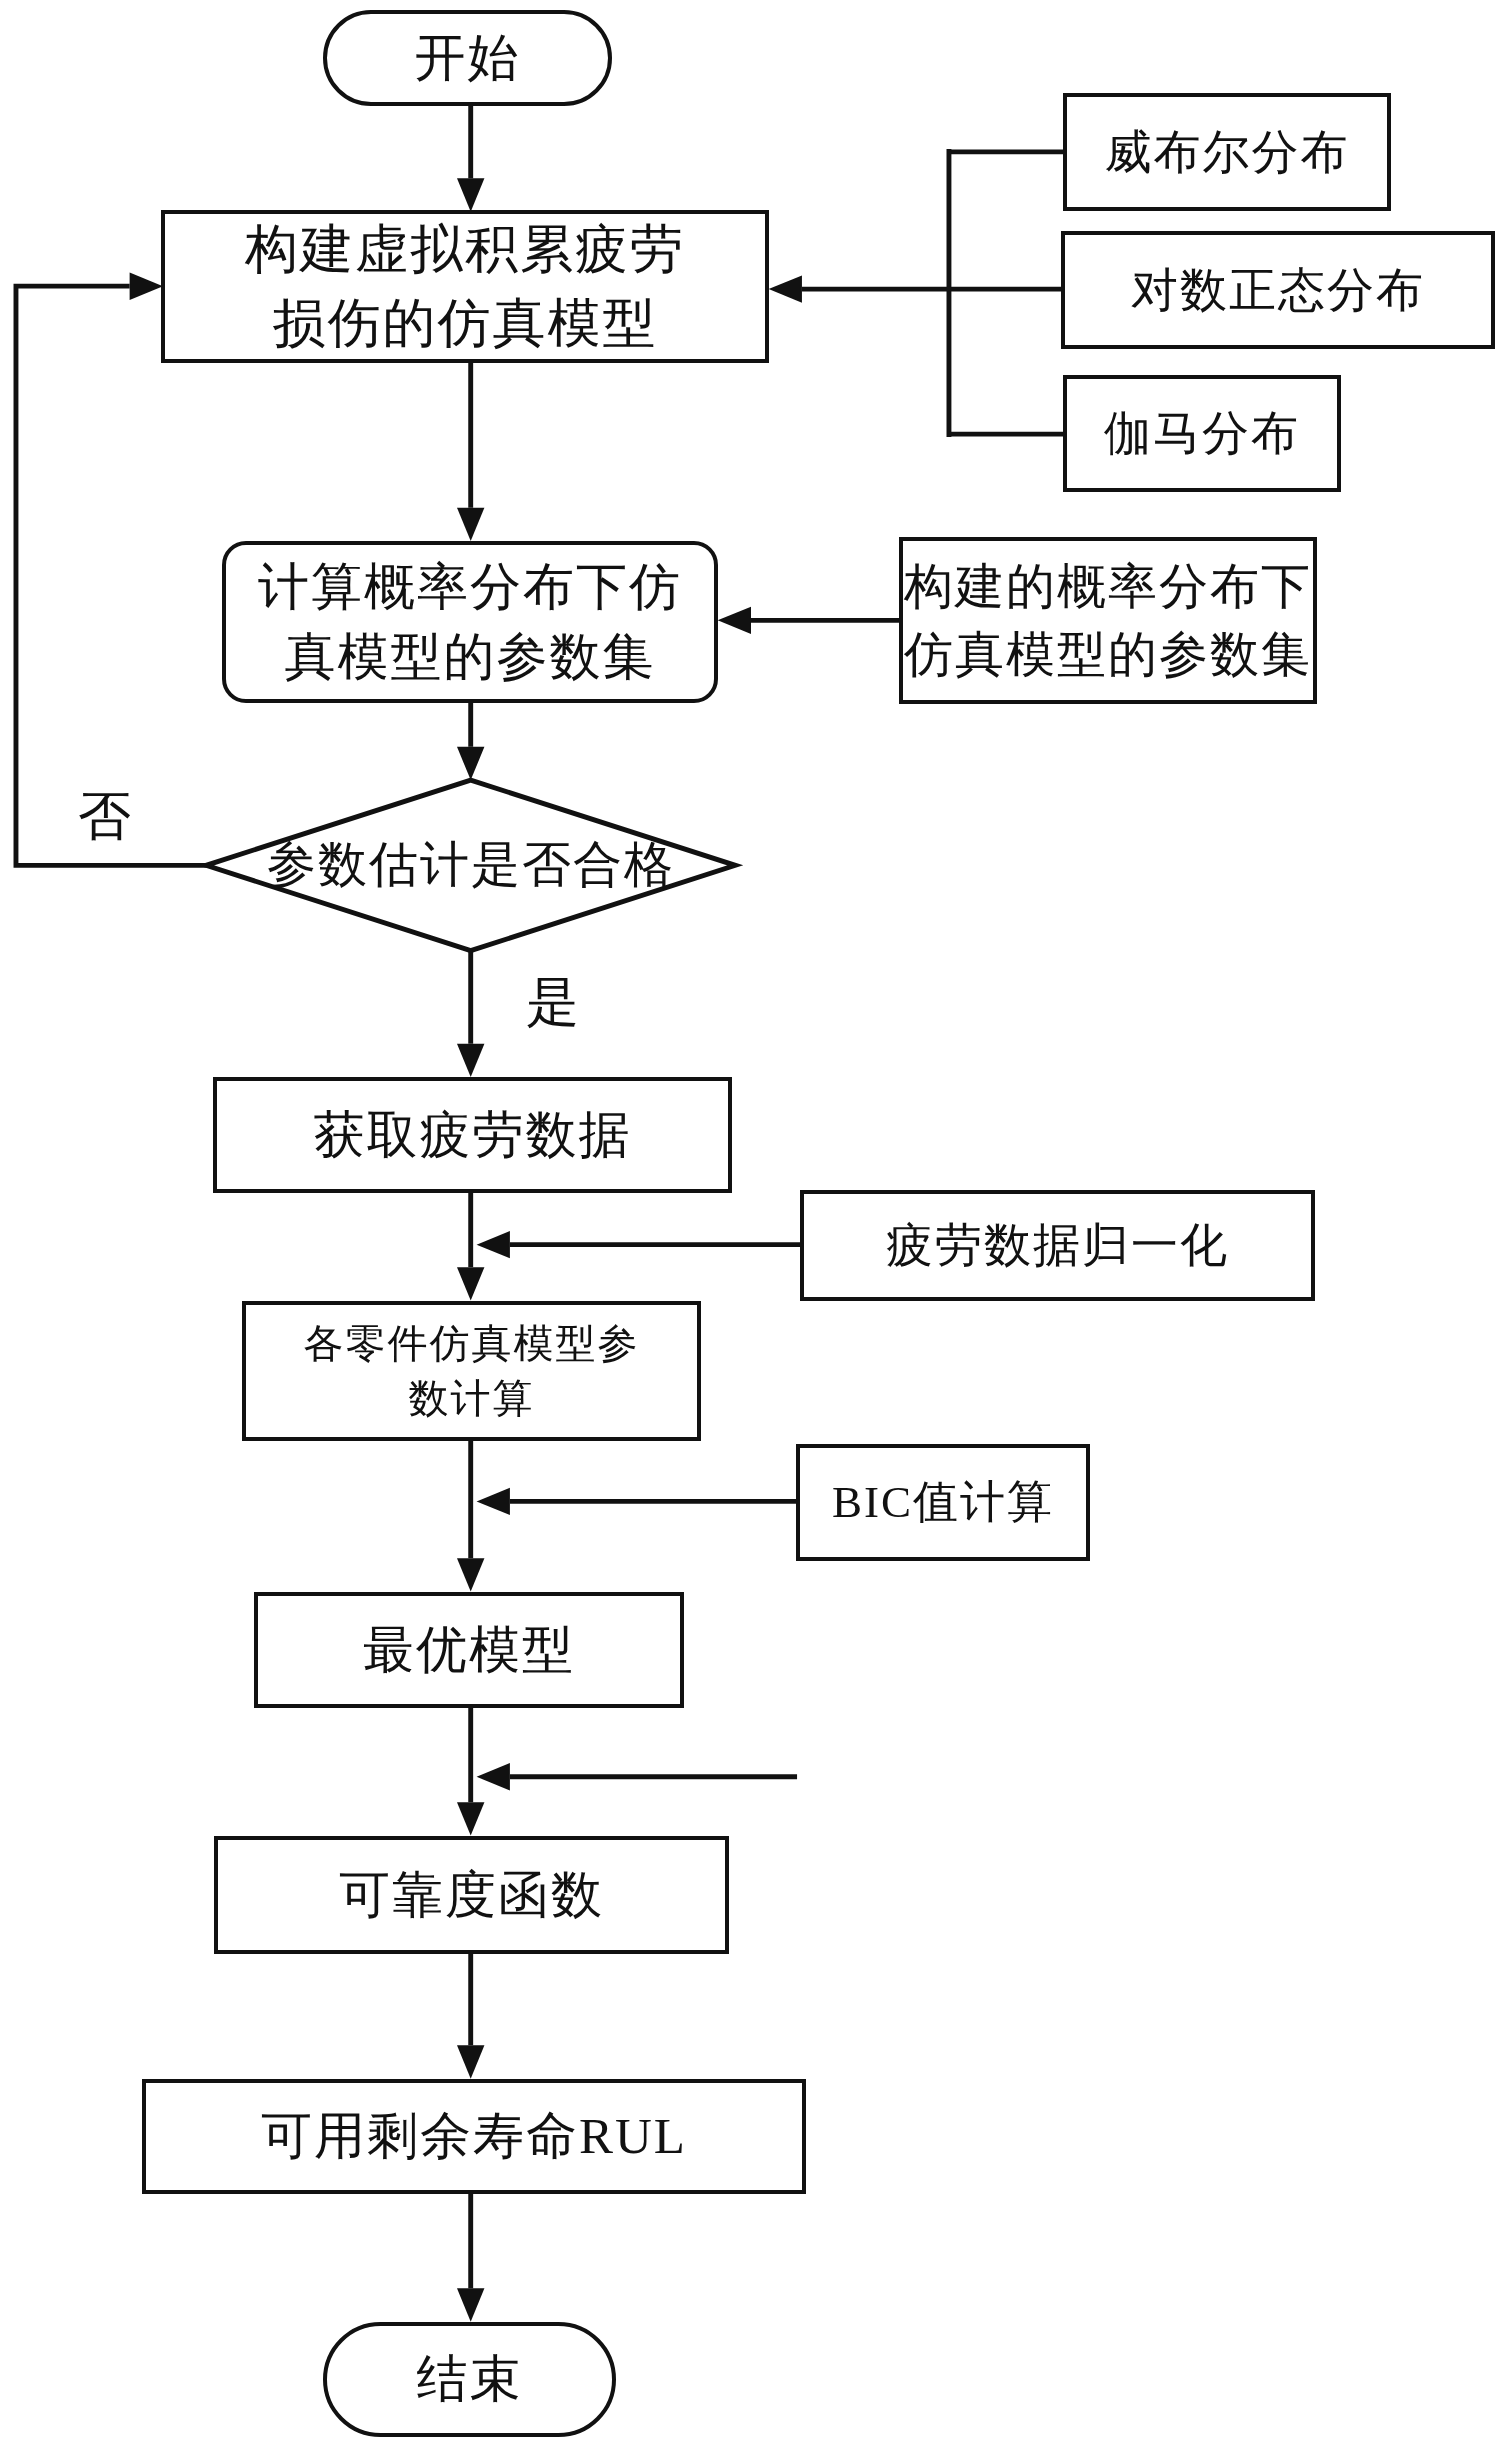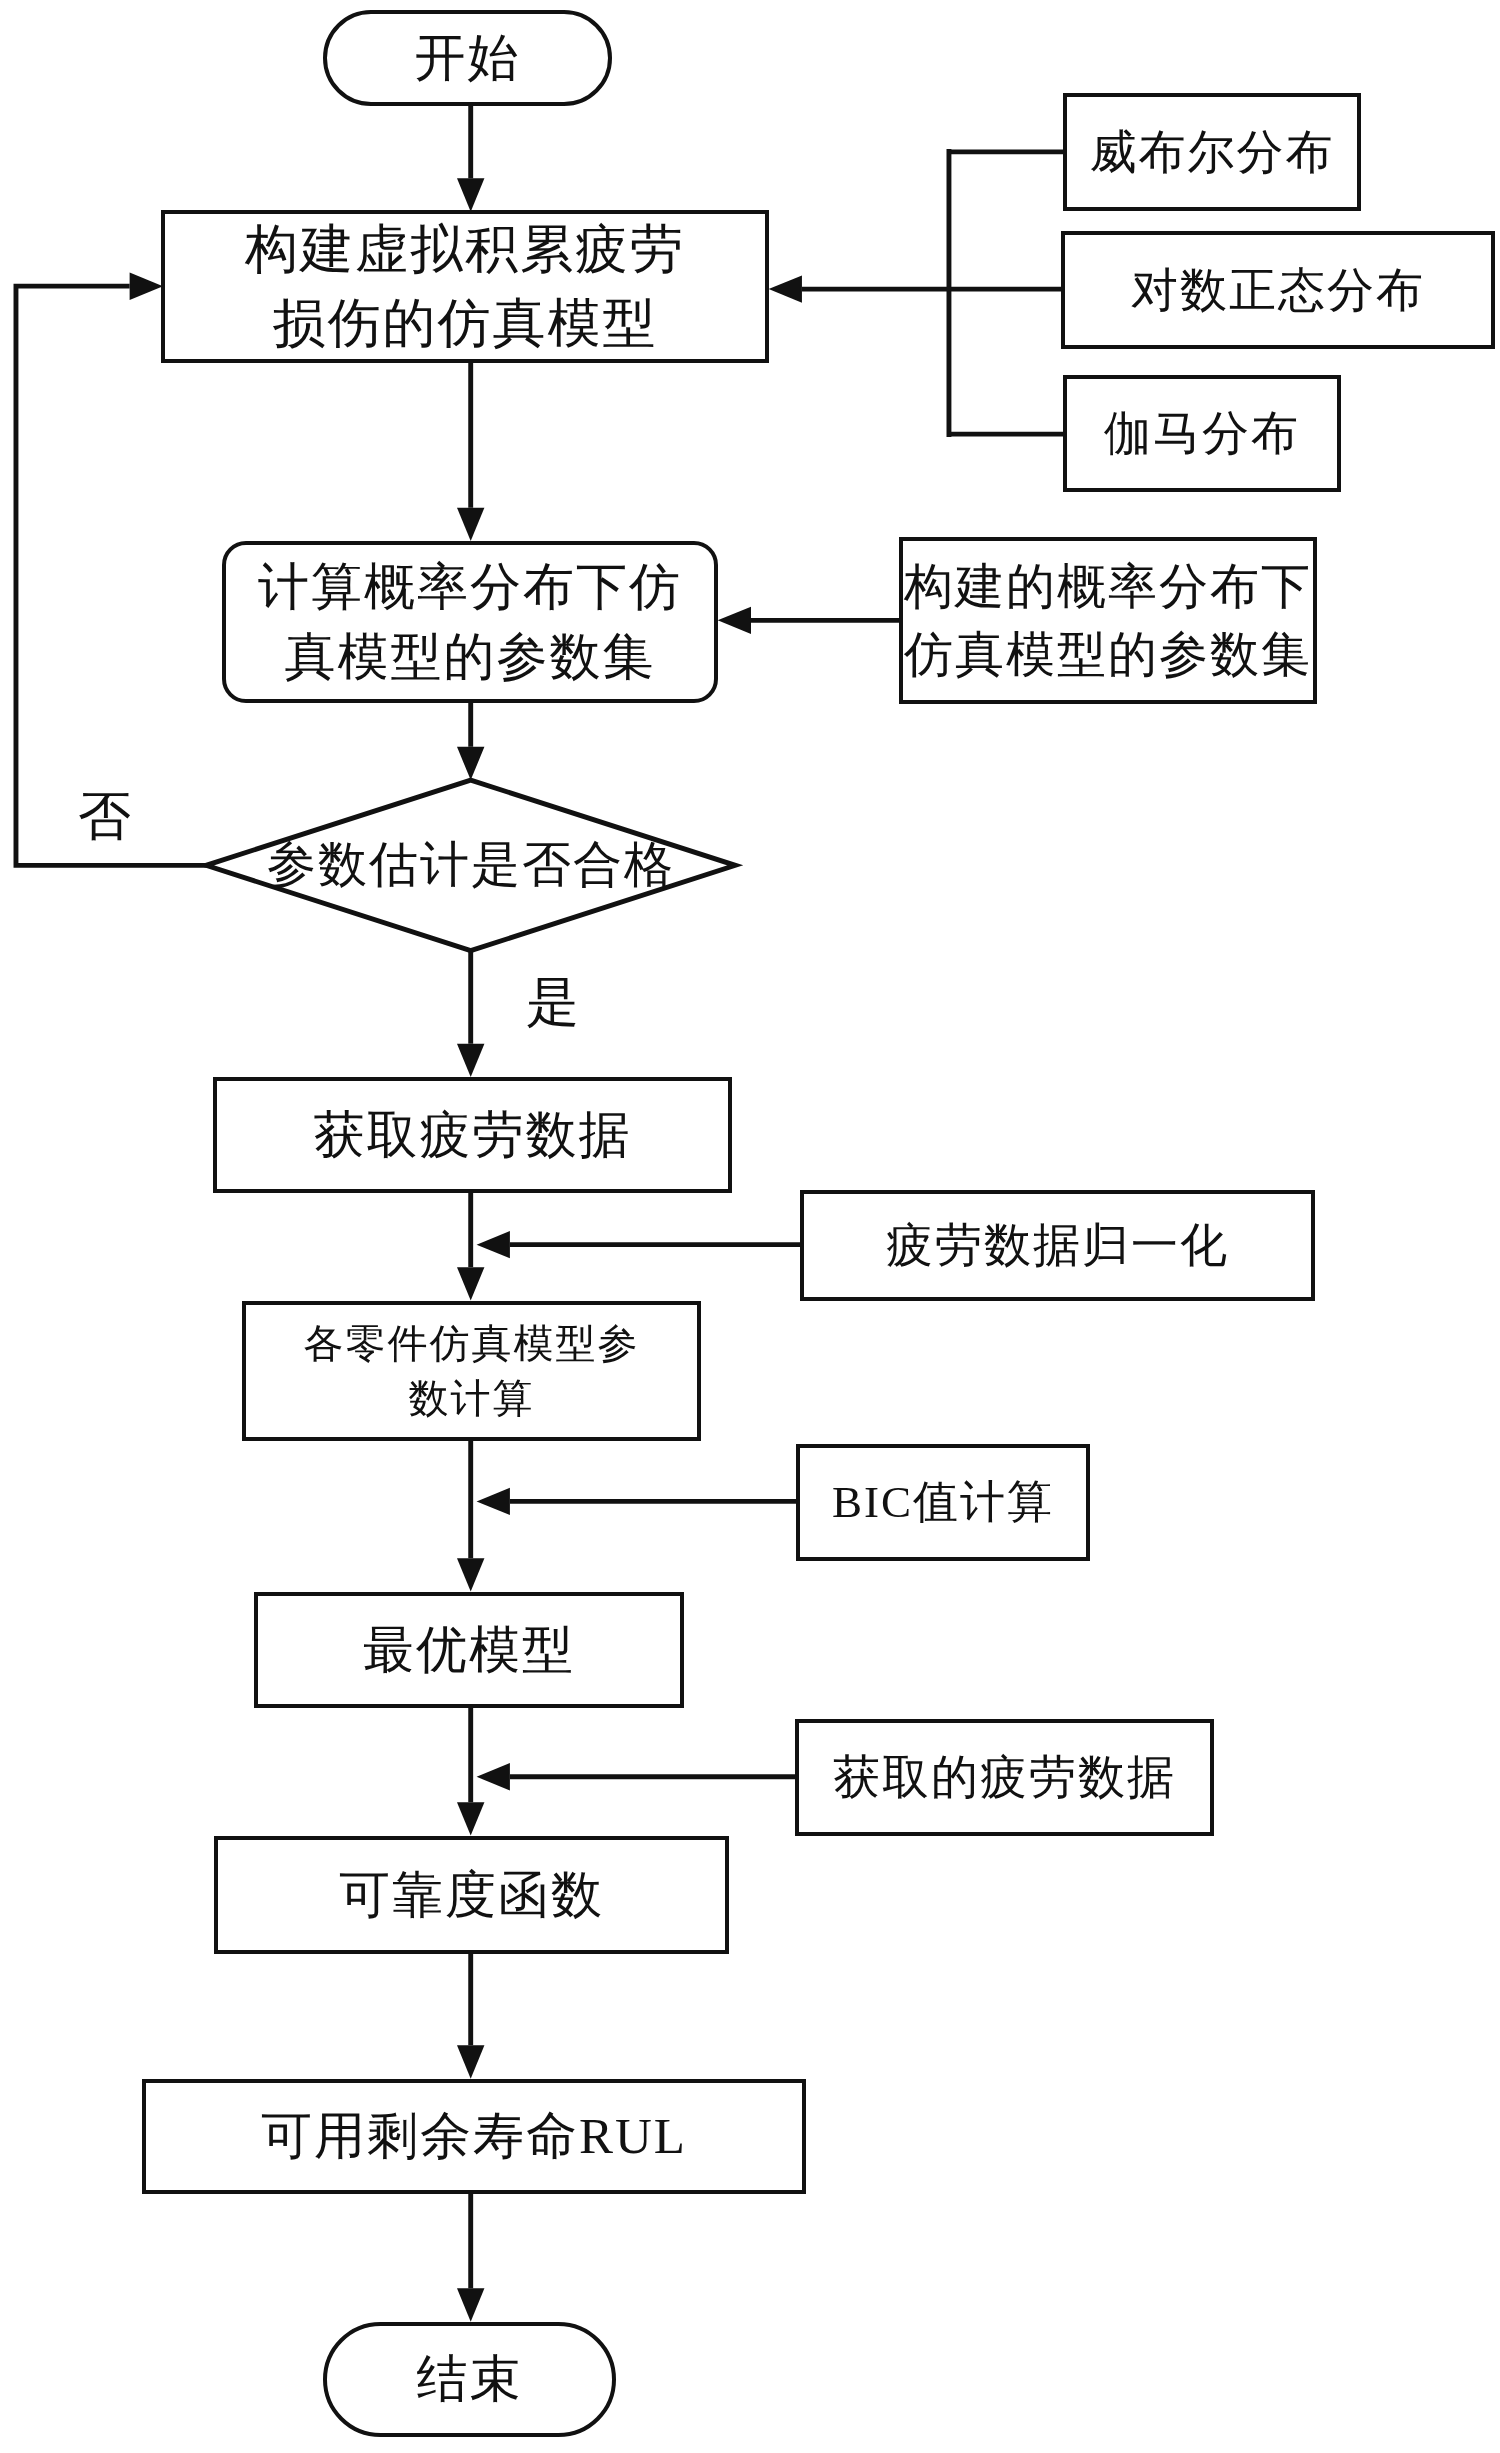--- a/index.html
+++ b/index.html
@@ -162,21 +162,21 @@
   </div>
 
   <div class="node" style="left:142px; top:2079px; width:664px; height:115px; font-size:51px;">
     <span class="ln">可用剩余寿命RUL</span>
   </div>
 
   <div class="node terminal" style="left:323px; top:2322px; width:293px; height:115px; font-size:51px;">
     <span class="ln">结束</span>
   </div>
 
-  <div class="node" style="left:1063px; top:93px; width:298px; height:118px; font-size:47px;">
+  <div class="node" style="left:1063px; top:93px; width:328px; height:118px; font-size:47px;">
     <span class="ln">威布尔分布</span>
   </div>
 
   <div class="node" style="left:1061px; top:231px; width:434px; height:118px; font-size:47px;">
     <span class="ln">对数正态分布</span>
   </div>
 
   <div class="node" style="left:1063px; top:375px; width:278px; height:117px; font-size:47px;">
     <span class="ln">伽马分布</span>
   </div>
@@ -187,23 +187,20 @@
   </div>
 
   <div class="node" style="left:800px; top:1190px; width:515px; height:111px; font-size:47px;">
     <span class="ln">疲劳数据归一化</span>
   </div>
 
   <div class="node" style="left:796px; top:1444px; width:294px; height:117px; font-size:45px;">
     <span class="ln">BIC值计算</span>
   </div>
 
-  <div class="node" style="left:795px; top:1719px; width:419px; height:117px; font-size:47px;">
-    <span class="ln">获取的疲劳数据</span>
-  </div>
 
   <div class="floating" style="left:216px; top:828px; width:510px; height:74px; font-size:49px;">
     <span class="ln">参数估计是否合格</span>
   </div>
 
   <div class="floating" style="left:71px; top:782px; width:69px; height:69px; font-size:53px;">
     <span class="ln">否</span>
   </div>
 
   <div class="floating" style="left:519px; top:968px; width:69px; height:69px; font-size:53px;">

